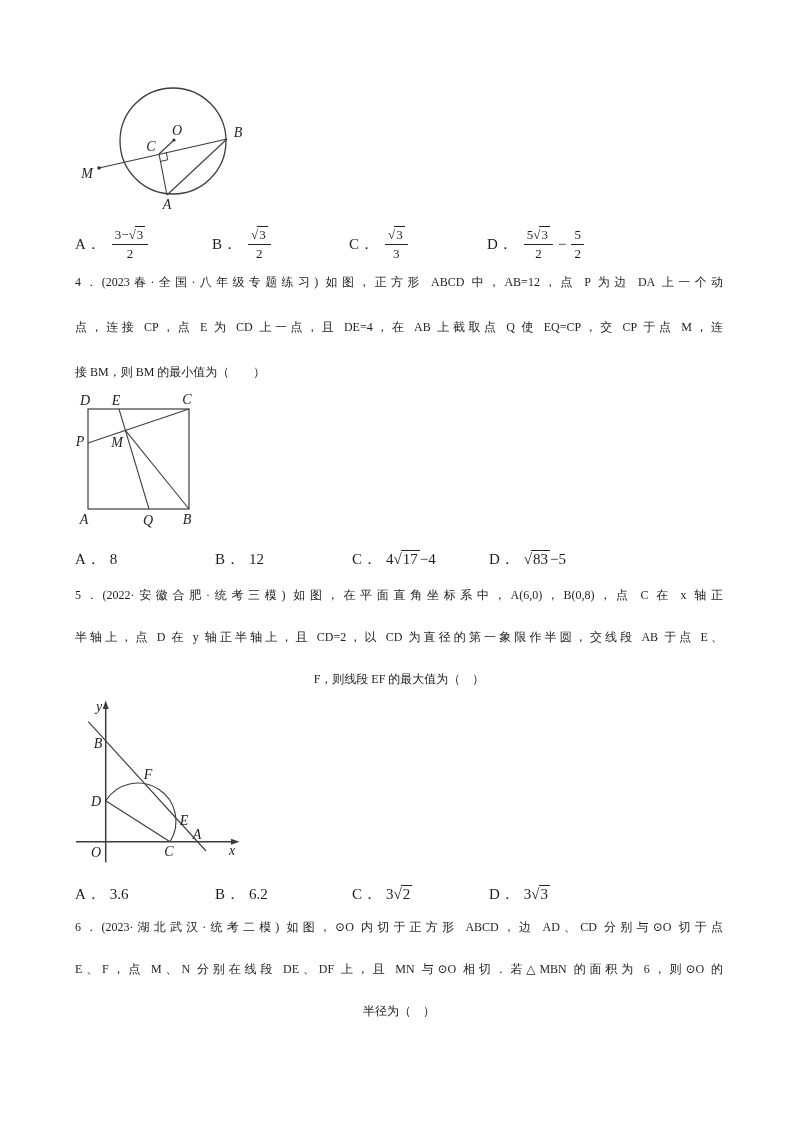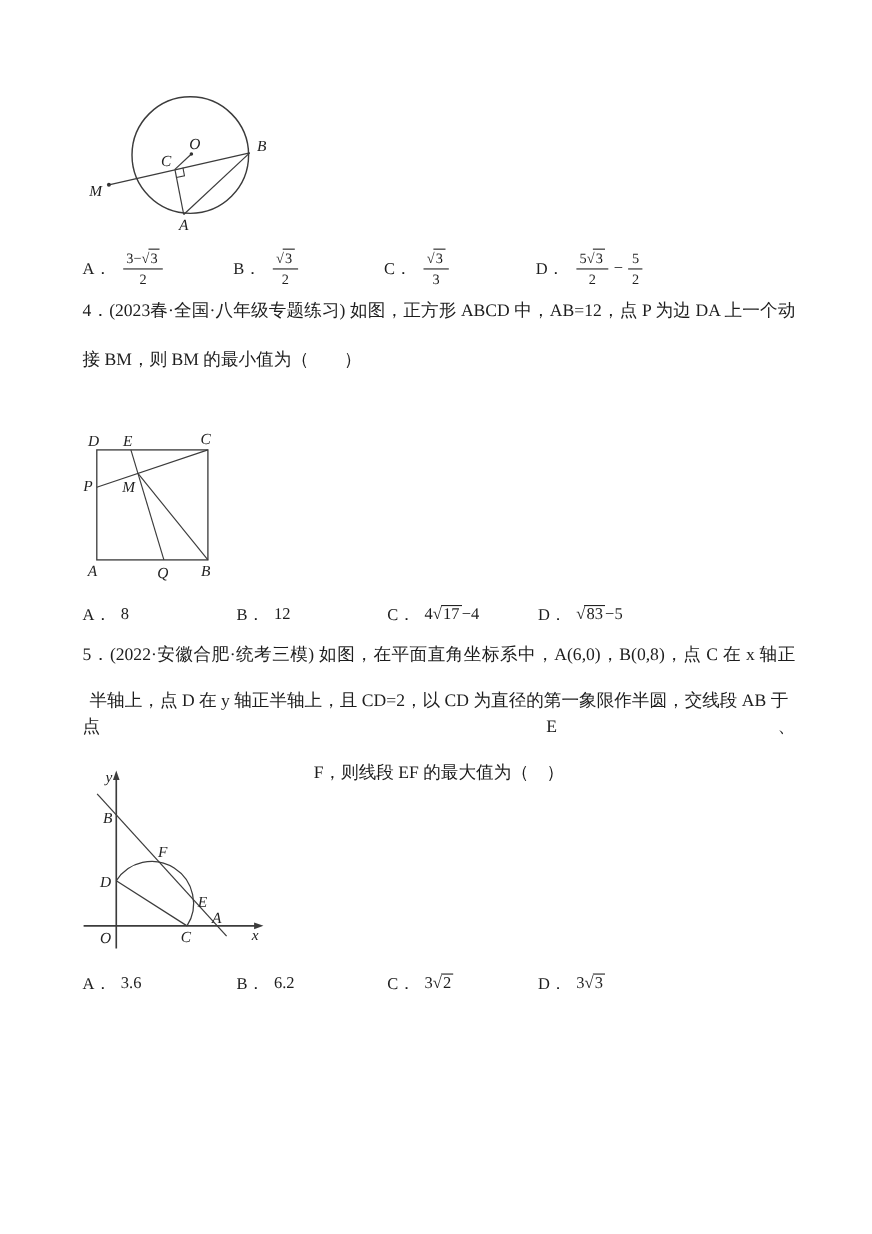--- a/index.html
+++ b/index.html
@@ -2,21 +2,21 @@
 <html><head>
 <meta charset="utf-8">
 <style>
   html,body{margin:0;padding:0;background:#ffffff;}
   .page{position:relative;width:793px;height:1122px;background:#ffffff;overflow:hidden;
         font-family:"Liberation Serif","DejaVu Serif",serif;color:#1d1d1d;}
   .fig{position:absolute;}
   .fig line,.fig path,.fig circle.outline,.fig rect{stroke:#3c3c3c;fill:none;}
   .fig text{font-family:"Liberation Serif","DejaVu Serif",serif;font-style:italic;
             font-size:14px;fill:#222;stroke:none;}
-  .qtext{position:absolute;width:648px;font-size:16px;line-height:23px;}
+  .qtext{position:absolute;width:648px;font-size:12px;line-height:23px;}
   .qtext .ln{margin-bottom:22px;white-space:normal;}
   .qtext.tight .ln{margin-bottom:19px;text-align:center;}
   .qtext .just{text-align:justify;text-align-last:justify;}
   .ansrow{position:absolute;height:44px;width:680px;}
   .opt{position:absolute;top:0;display:inline-flex;align-items:center;height:44px;
        font-size:15px;white-space:nowrap;}
   .olabel{margin-right:9px;}
   .frac{display:inline-flex;flex-direction:column;align-items:center;font-size:13px;
         line-height:1.2;margin:0 2px;text-align:center;}
   .frac .num{display:inline-flex;align-items:baseline;border-bottom:1px solid #222;
@@ -94,20 +94,21 @@
         <span class="num">
             <span>5</span>
           </span>
         <span class="den">2</span>
       </span>
     </span>
   </div>
 
   <div class="qtext" style="left:75px;top:271px;">
     <div class="ln just">4．(2023春·全国·八年级专题练习) 如图，正方形 ABCD 中，AB=12，点 P 为边 DA 上一个动</div>
+    <div class="ln just">点，连接 CP，点 E 为 CD 上一点，且 DE=4，在 AB 上截取点 Q 使 EQ=CP，交 CP 于点 M，连</div>
     <div class="ln">接 BM，则 BM 的最小值为（　　）</div>
   </div>
 
   <svg class="fig" style="left:76px;top:391px;" width="125" height="138" viewBox="0 0 125 138">
     <rect x="12" y="18" width="101" height="100" stroke-width="1.2"></rect>
     <line x1="12" y1="52" x2="113" y2="18" stroke-width="1.05"></line>
     <line x1="43" y1="18" x2="73" y2="118" stroke-width="1.05"></line>
     <line x1="49.4" y1="39.4" x2="113" y2="118" stroke-width="1.05"></line>
     <text x="9" y="14" text-anchor="middle">D</text>
     <text x="40" y="14" text-anchor="middle">E</text>
@@ -184,14 +185,19 @@
         <span class="rad">2</span>
     </span>
     <span class="opt" style="left:414px">
       <span class="olabel">D．</span>
       <span>3</span>
         <span class="rt">√</span>
         <span class="rad">3</span>
     </span>
   </div>
 
+  <div class="qtext tight" style="left:75px;top:916px;">
+    <div class="ln just">6．(2023·湖北武汉·统考二模) 如图，⊙O 内切于正方形 ABCD，边 AD、CD 分别与⊙O 切于点</div>
+    <div class="ln just">E、F，点 M、N 分别在线段 DE、DF 上，且 MN 与⊙O 相切．若△MBN 的面积为 6，则⊙O 的</div>
+    <div class="ln">半径为（　）</div>
+  </div>
 
 </div>
 
 </body></html>

